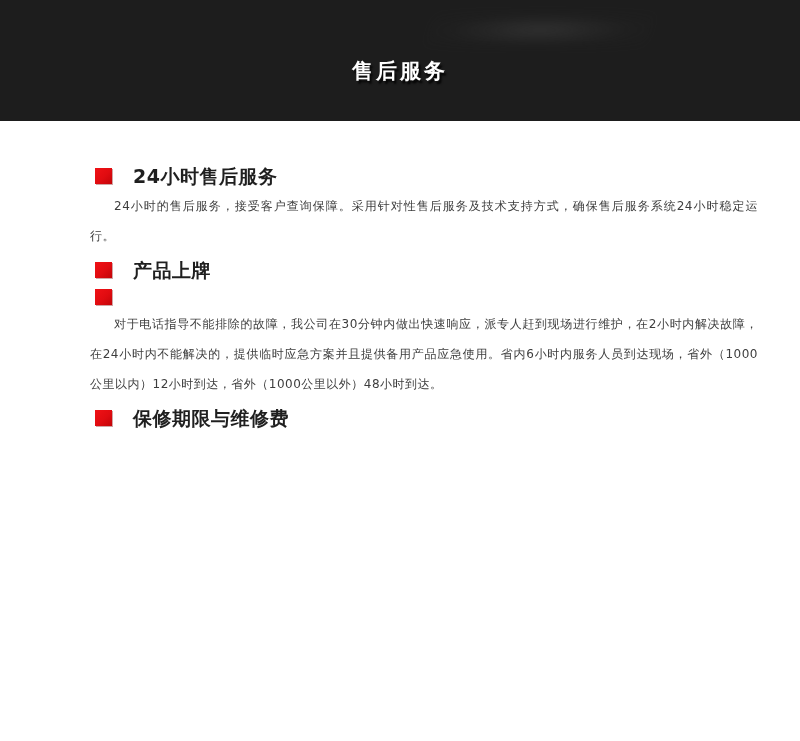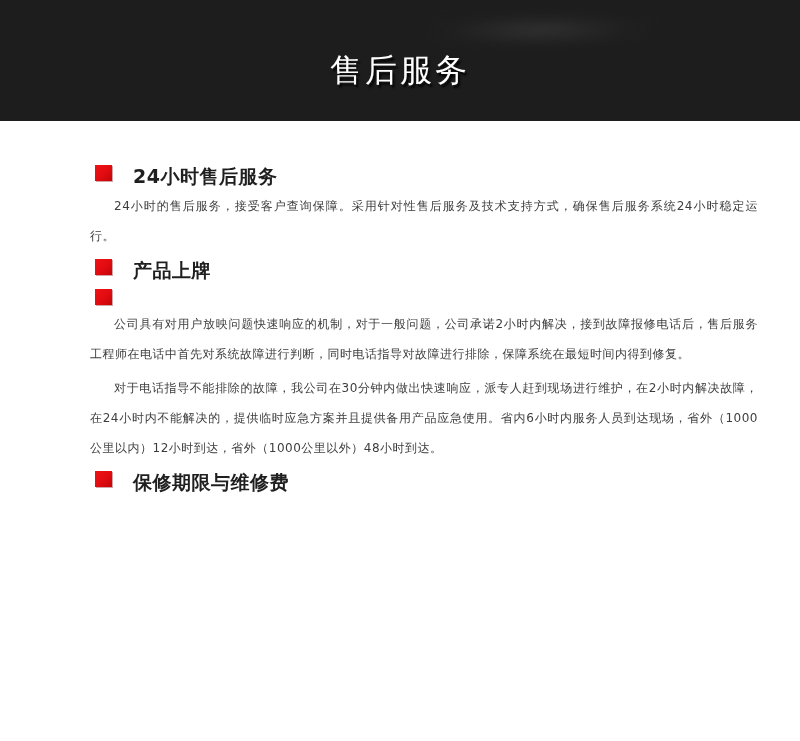--- a/index.html
+++ b/index.html
@@ -38,32 +38,33 @@
     left: 430px;
     width: 220px;
     height: 36px;
     background: radial-gradient(ellipse at center, rgba(70,70,70,0.45) 0%, rgba(40,40,40,0.15) 60%, rgba(29,29,29,0) 100%);
     filter: blur(4px);
     transform: skewX(-18deg);
     pointer-events: none;
   }
   .page-title {
     color: #ffffff;
-    font-size: 32px;
-    font-weight: normal;
+    font-size: 21px;
+    font-weight: bold;
     letter-spacing: 3px;
     text-shadow: 2px 3px 2px rgba(0,0,0,0.85);
   }
   
   .content {
     box-sizing: border-box;
     padding: 36px 38px 0 55px;
   }
   .section-header {
     display: flex;
+    align-items: center;
     margin: 8px 0 4px 0;
     padding-left: 40px;
   }
   .bullet-icon {
     display: inline-block;
     width: 17px;
     height: 16px;
     background: linear-gradient(135deg, #f01216 0%, #e00b10 55%, #c20508 100%);
     box-shadow: 1px 1px 0 rgba(120,0,0,0.35);
     flex: 0 0 auto;
@@ -117,21 +118,20 @@
         <span class="bullet-icon"></span>
         <span class="section-heading">产品上牌</span>
       </div>
     </div>
 
     <div class="section">
       <div class="section-header">
         <span class="bullet-icon"></span>
       </div>
       <div class="section-body">
-        <p>公司具有对用户放映问题快速响应的机制，对于一般问题，公司承诺2小时内解决，接到故障报修电话后，售后服务工程师在电话中首先对系统故障进行判断，同时电话指导对故障进行排除，保障系统在最短时间内得到修复。</p>
         <p>对于电话指导不能排除的故障，我公司在30分钟内做出快速响应，派专人赶到现场进行维护，在2小时内解决故障，在24小时内不能解决的，提供临时应急方案并且提供备用产品应急使用。省内6小时内服务人员到达现场，省外（1000公里以内）12小时到达，省外（1000公里以外）48小时到达。</p>
       </div>
     </div>
 
     <div class="section">
       <div class="section-header">
         <span class="bullet-icon"></span>
         <span class="section-heading">保修期限与维修费</span>
       </div>
     </div>

